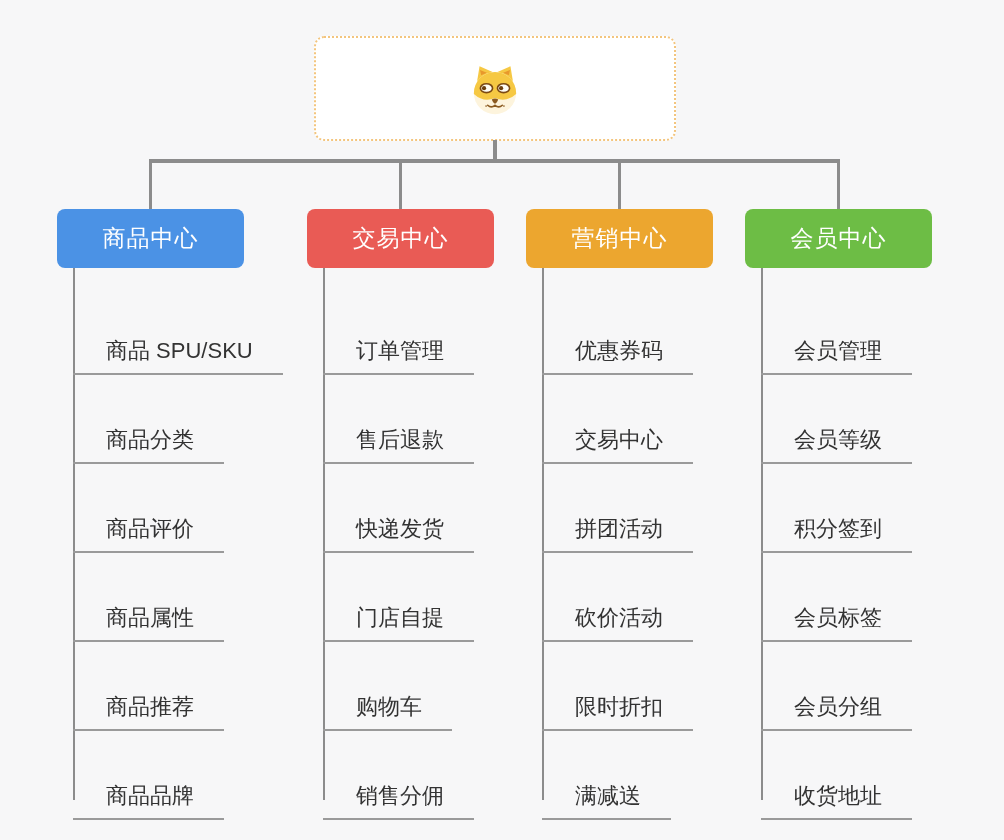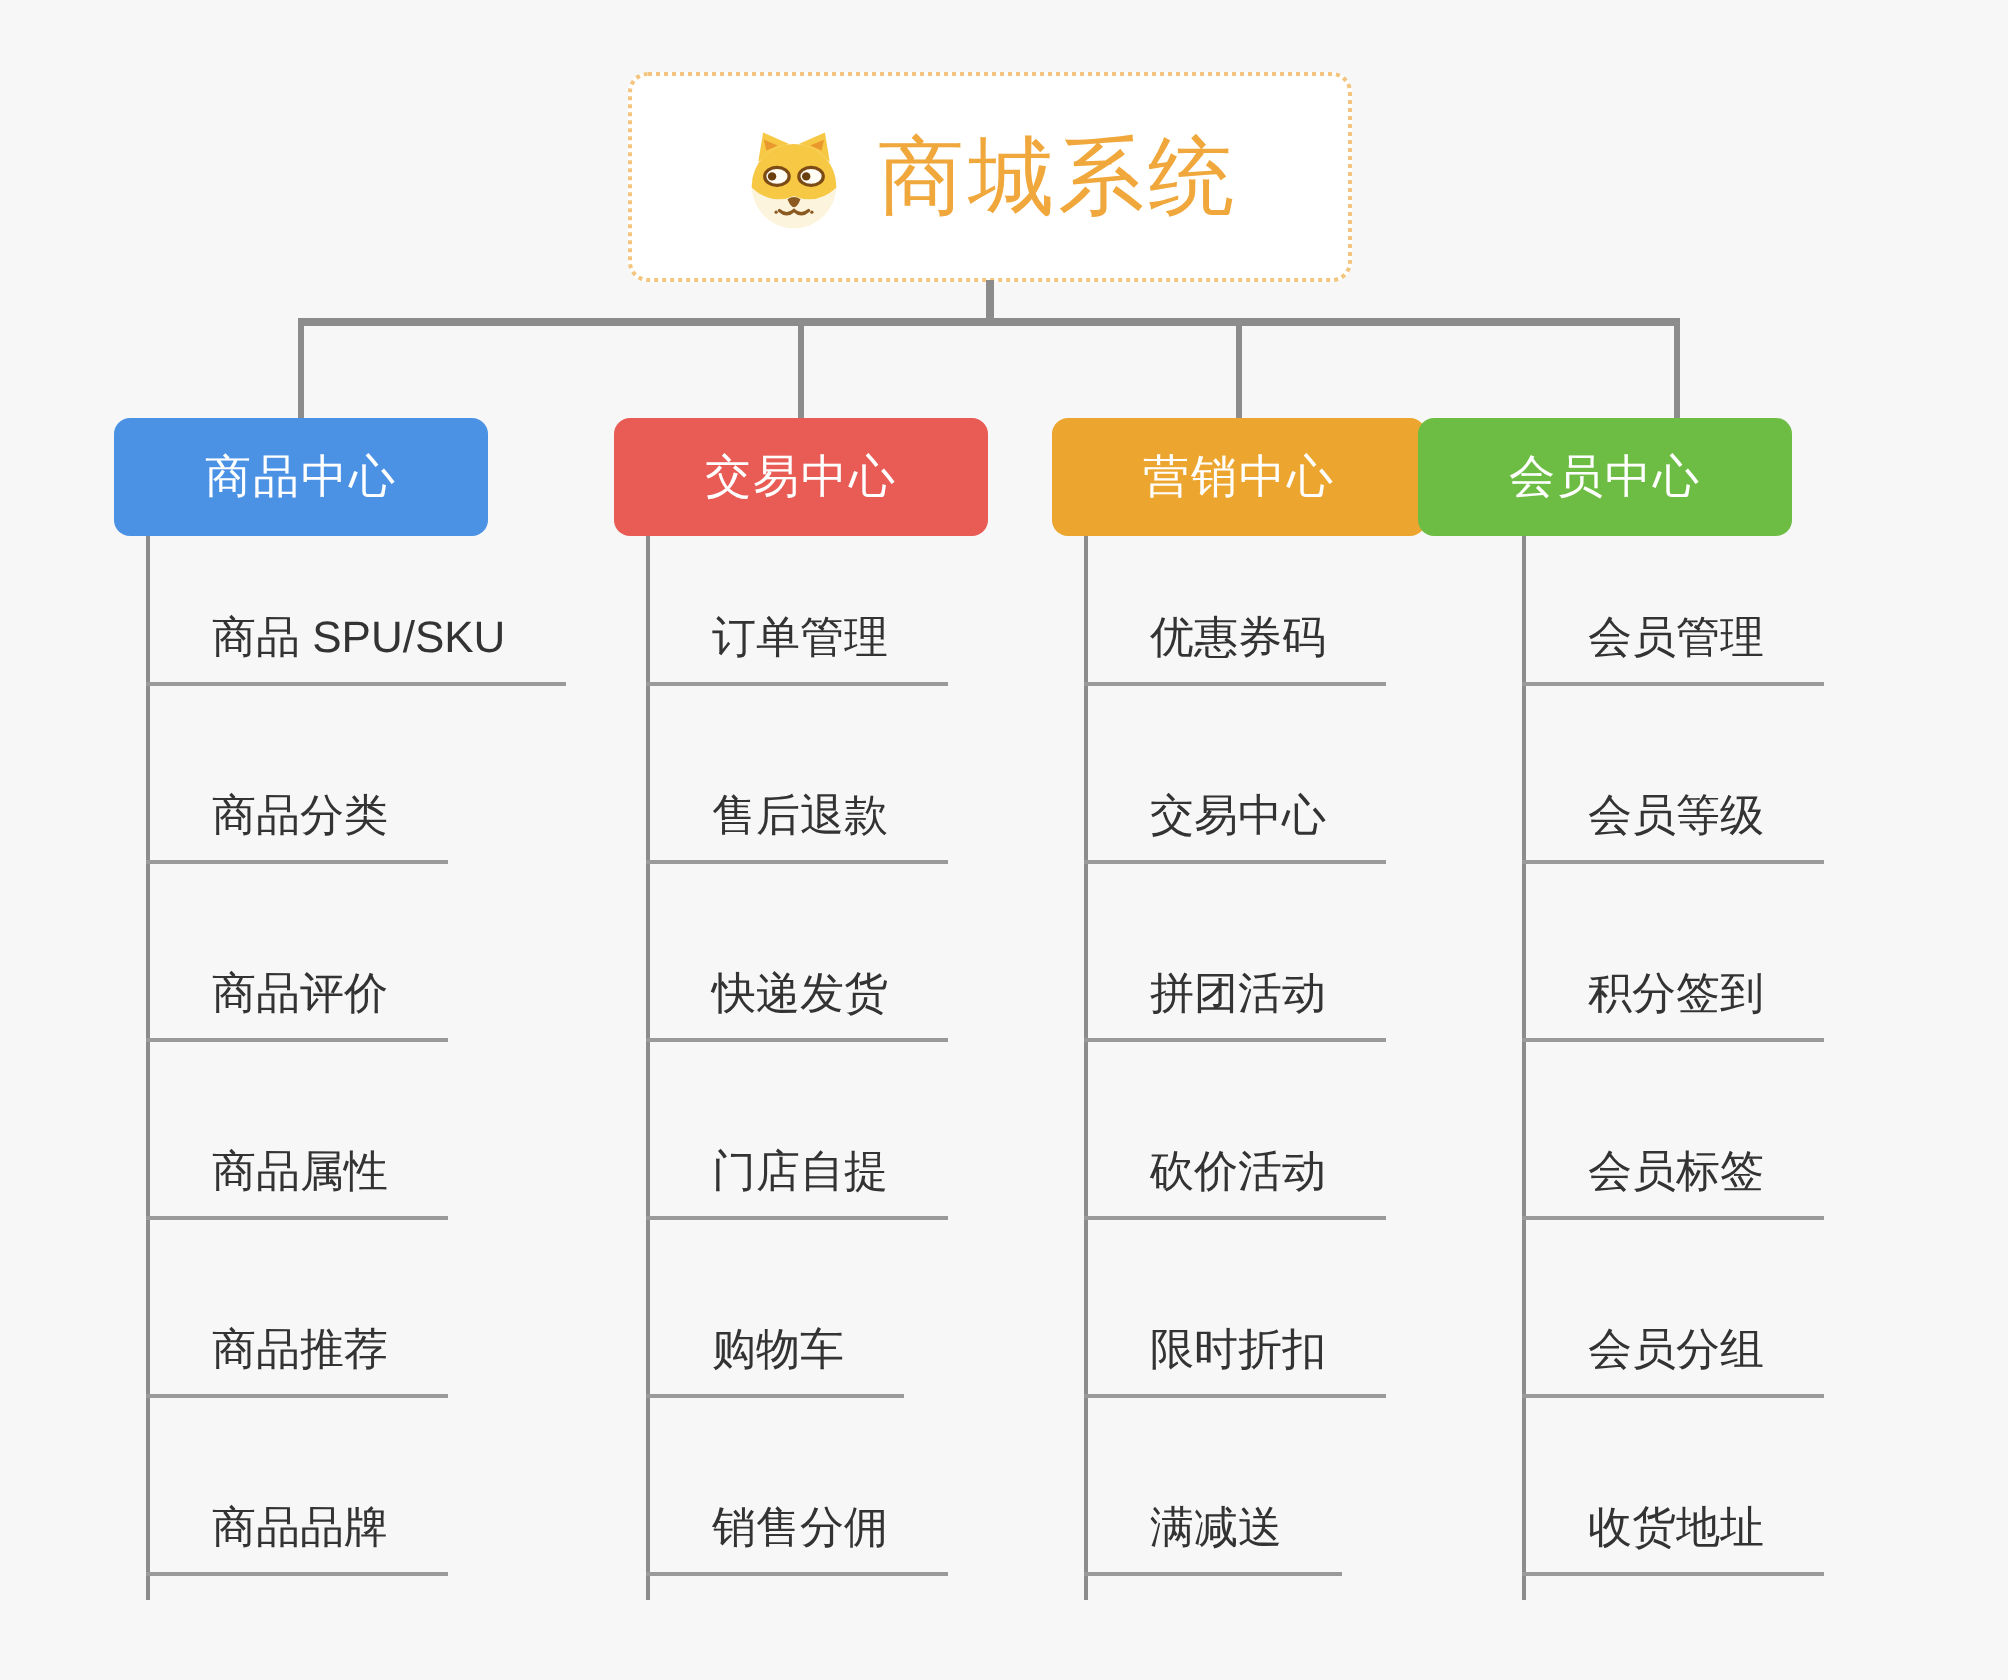--- a/index.html
+++ b/index.html
@@ -69,21 +69,21 @@
   }
   .child-item{
     box-sizing:border-box;
     width:fit-content;
     height:89px;
     display:flex;
     align-items:flex-end;
     border-bottom:2px solid var(--underline,#9a9a9a);
     cursor:pointer;
   }
-  .child-item.first{height:75px;}
+  .child-item.first{height:107px;}
   .child-label{
     display:block;
     padding:0 30px 7px 33px;
     font-size:22px;
     color:var(--child-text,#333333);
     white-space:nowrap;
   }
 </style>
 </head>
 <body>
@@ -102,21 +102,20 @@
         <ellipse cx="21.5" cy="31" rx="7.5" ry="5.5" fill="#fffdf6" stroke="#7c4a14" stroke-width="2"></ellipse>
         <ellipse cx="42.5" cy="31" rx="7.5" ry="5.5" fill="#fffdf6" stroke="#7c4a14" stroke-width="2"></ellipse>
         <circle cx="18.5" cy="31" r="2.6" fill="#6b3e0e"></circle>
         <circle cx="39.5" cy="31" r="2.6" fill="#6b3e0e"></circle>
         <path d="M28 45 Q32 42.5 36 45 Q34 50 32 50 Q30 50 28 45 Z" fill="#8a5a20"></path>
         <path d="M23 52 Q27.5 56 32 52 Q36.5 56 41 52" stroke="#8a5a20" stroke-width="2" fill="none" stroke-linecap="round"></path>
         <circle cx="21" cy="53" r="1" fill="#8a5a20"></circle>
         <circle cx="43" cy="53" r="1" fill="#8a5a20"></circle>
       </svg>
     </span>
-    <span class="root-label">商城系统</span>
   </div>
 
   <div class="connector root-stub"></div>
   <div class="connector h-line"></div>
 
   <div id="branches">
       <div class="connector branch-stub" style="left: 149px;"></div>
       <div class="branch-node" style="left: 57px; background: rgb(75, 146, 229);">
         <span class="branch-label">商品中心</span>
       </div>
@@ -185,21 +184,21 @@
           <span class="child-label">砍价活动</span>
         </div>
         <div class="child-item">
           <span class="child-label">限时折扣</span>
         </div>
         <div class="child-item">
           <span class="child-label">满减送</span>
         </div>
       </div>
       <div class="connector branch-stub" style="left: 837px;"></div>
-      <div class="branch-node" style="left: 709px; background: rgb(109, 189, 69);">
+      <div class="branch-node" style="left: 745px; background: rgb(109, 189, 69);">
         <span class="branch-label">会员中心</span>
       </div>
       <div class="connector trunk" style="left: 761px;"></div>
       <div class="child-col" style="left: 761px;">
         <div class="child-item first">
           <span class="child-label">会员管理</span>
         </div>
         <div class="child-item">
           <span class="child-label">会员等级</span>
         </div>

